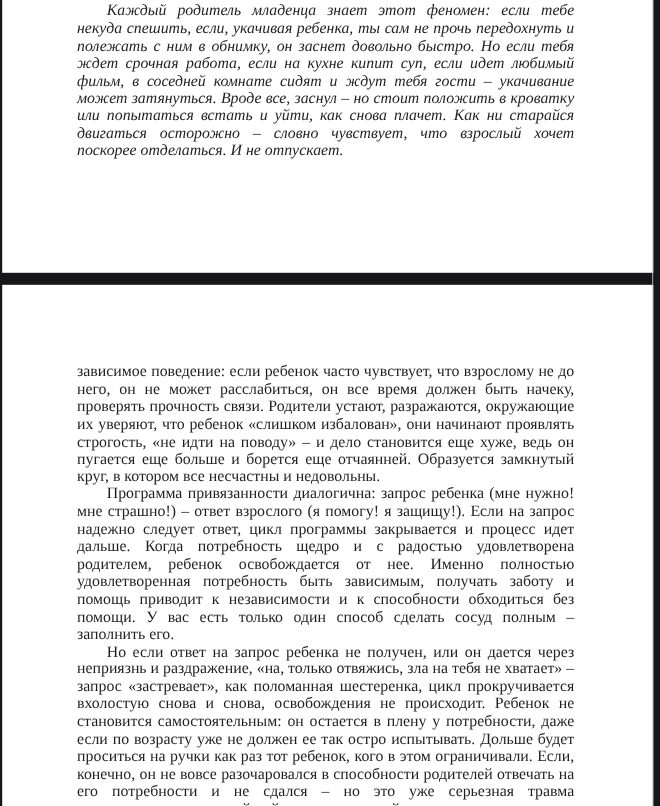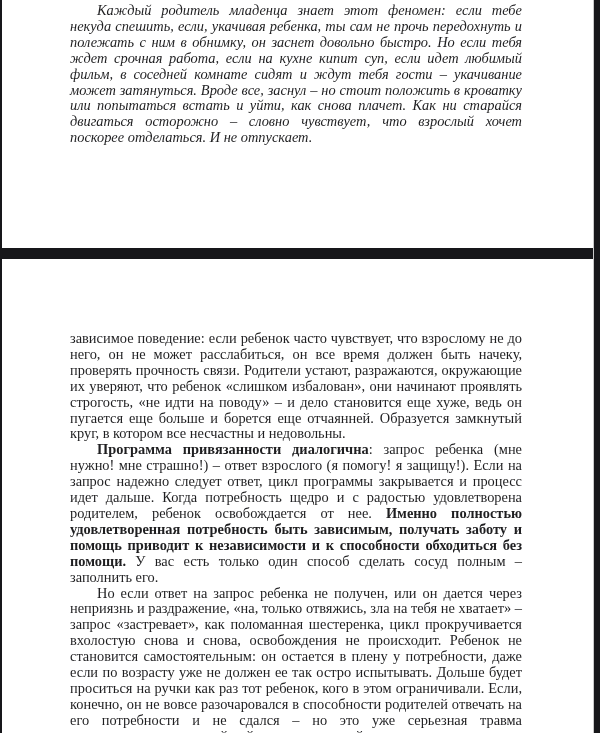--- a/index.html
+++ b/index.html
@@ -72,21 +72,21 @@
   }
   .text-block-top    { top: 3px;  }
   .text-block-bottom { top: 72px; }
 
   .text-block p {
     margin: 0;
     padding: 0;
   }
   .indent { text-indent: 27px; }
   .italic { font-style: italic; }
-  .bold   { font-weight: 700; margin-top: 16px; }
+  .bold   { font-weight: 400; margin-top: 16px; }
   .justify-all {
     text-align: justify;
     text-align-last: justify;
     margin-top: 16px !important;
   }
 </style>
 </head>
 <body>
 
 <div class="viewport">

